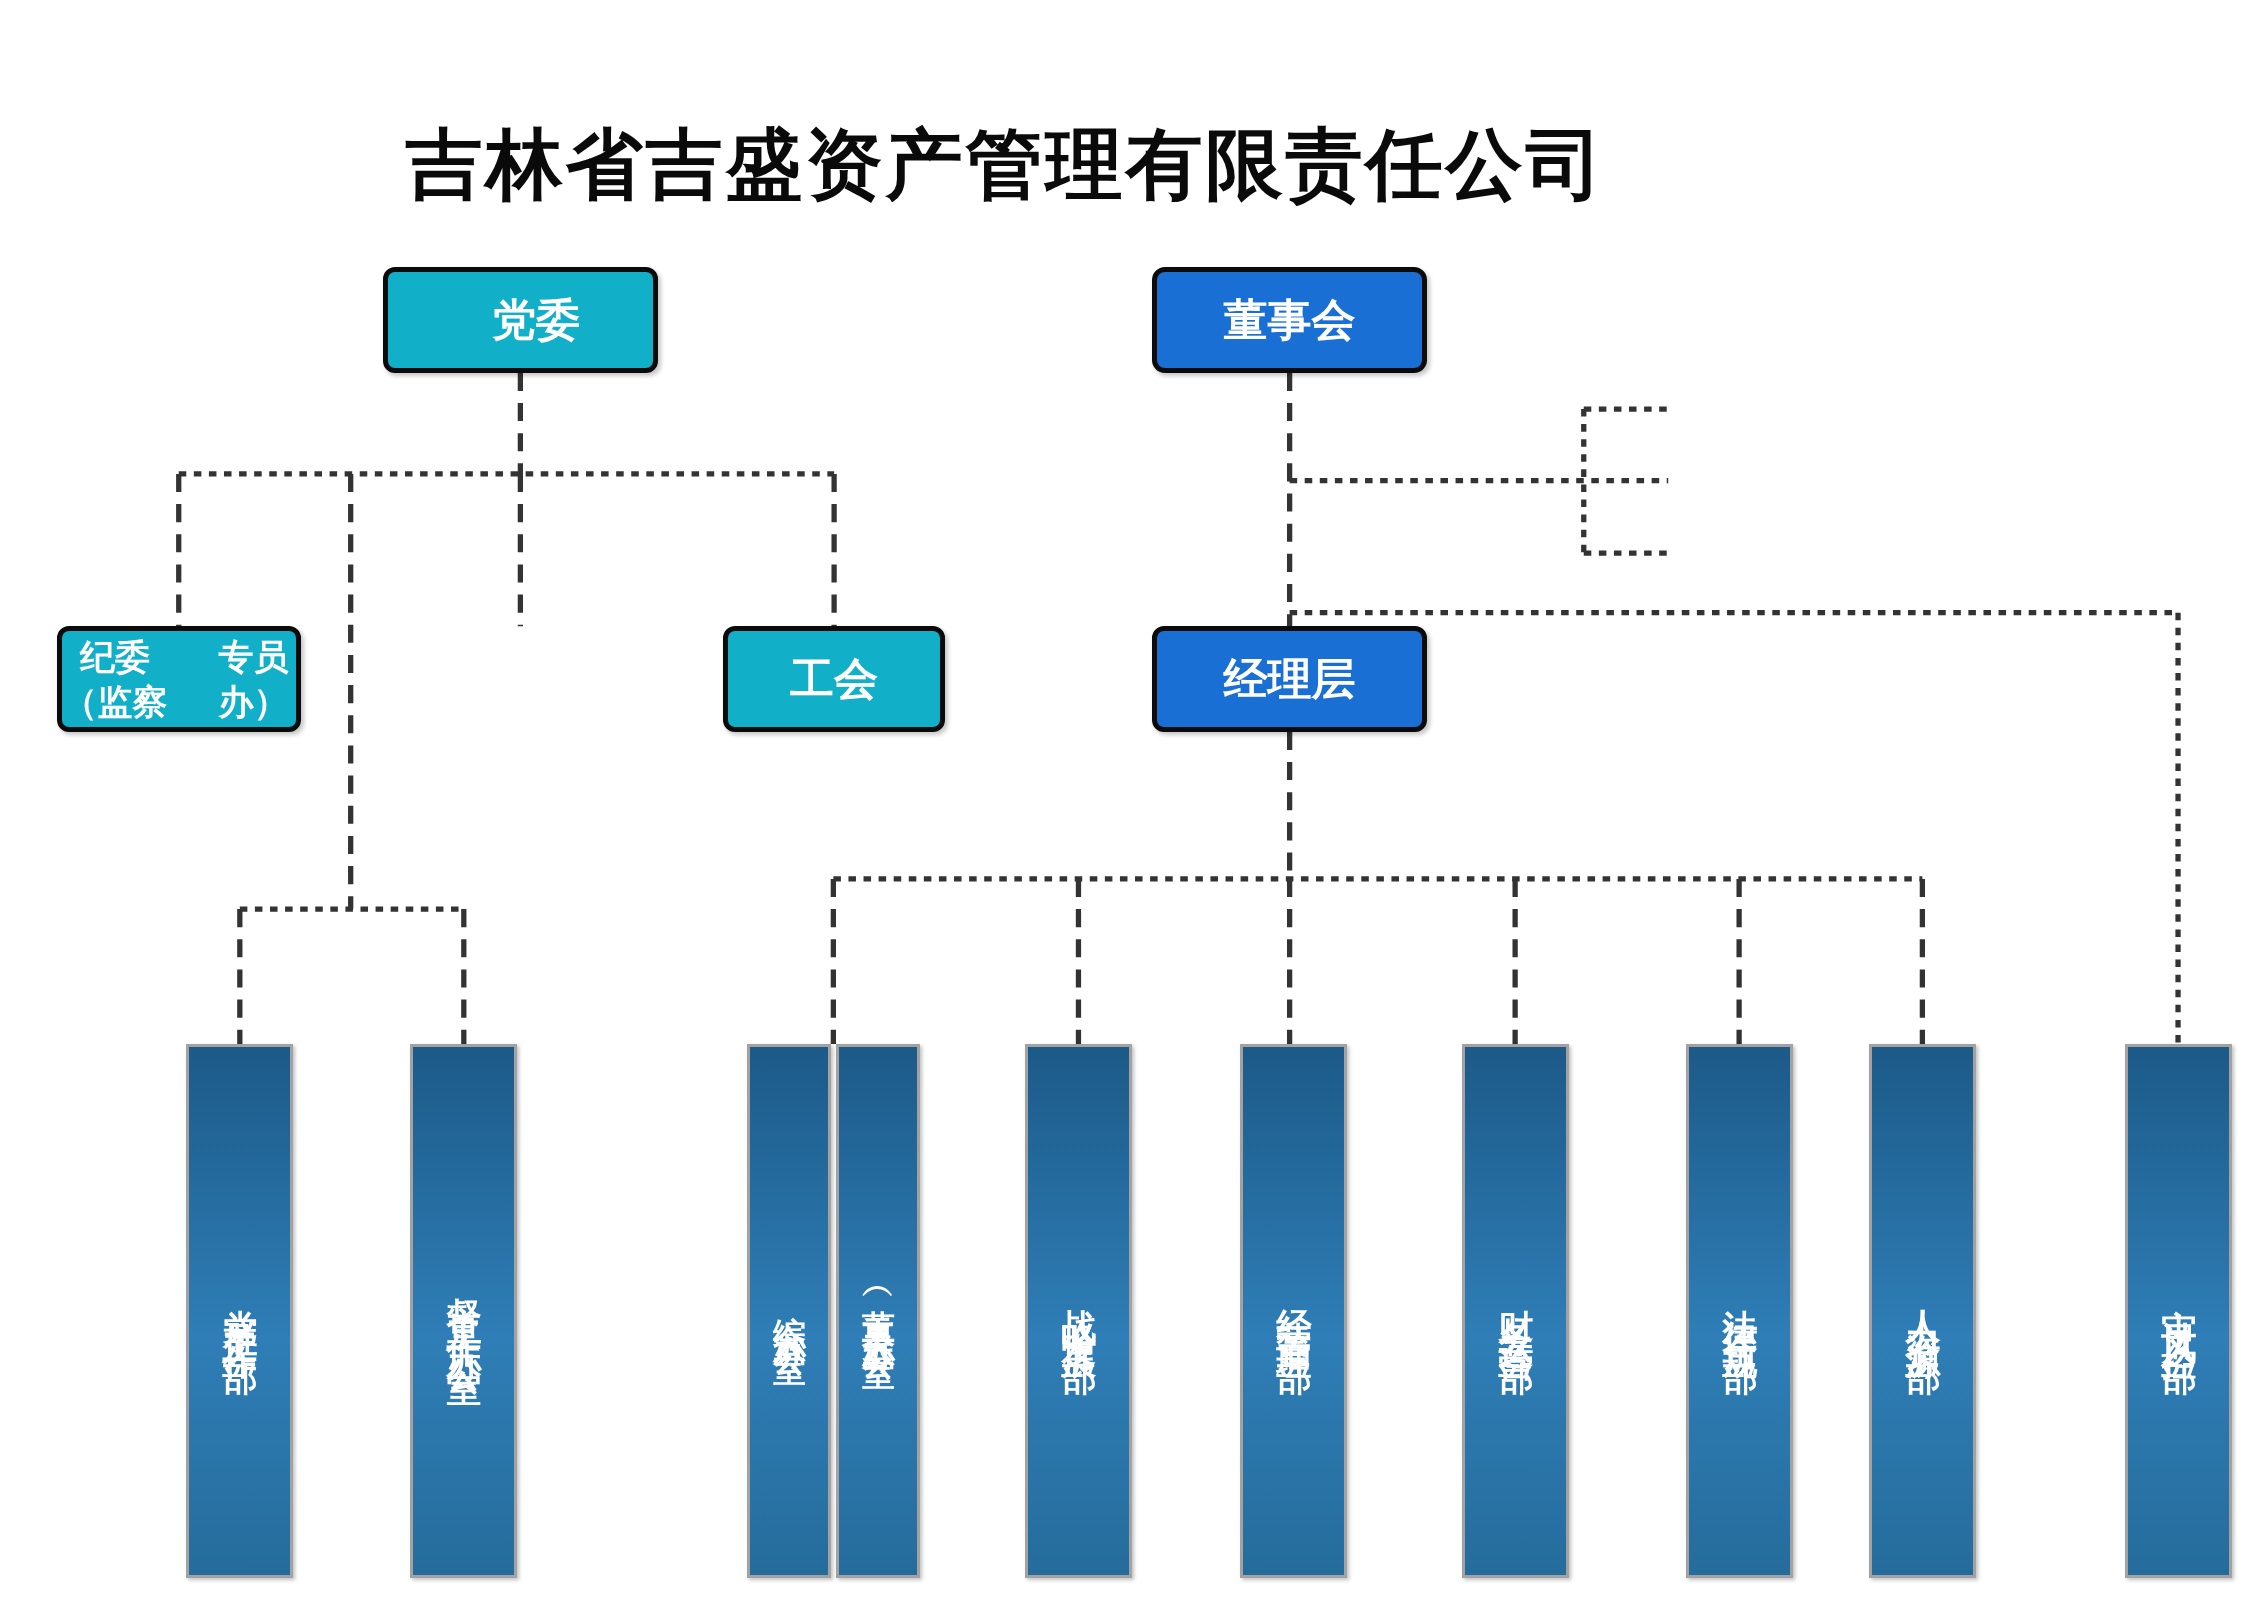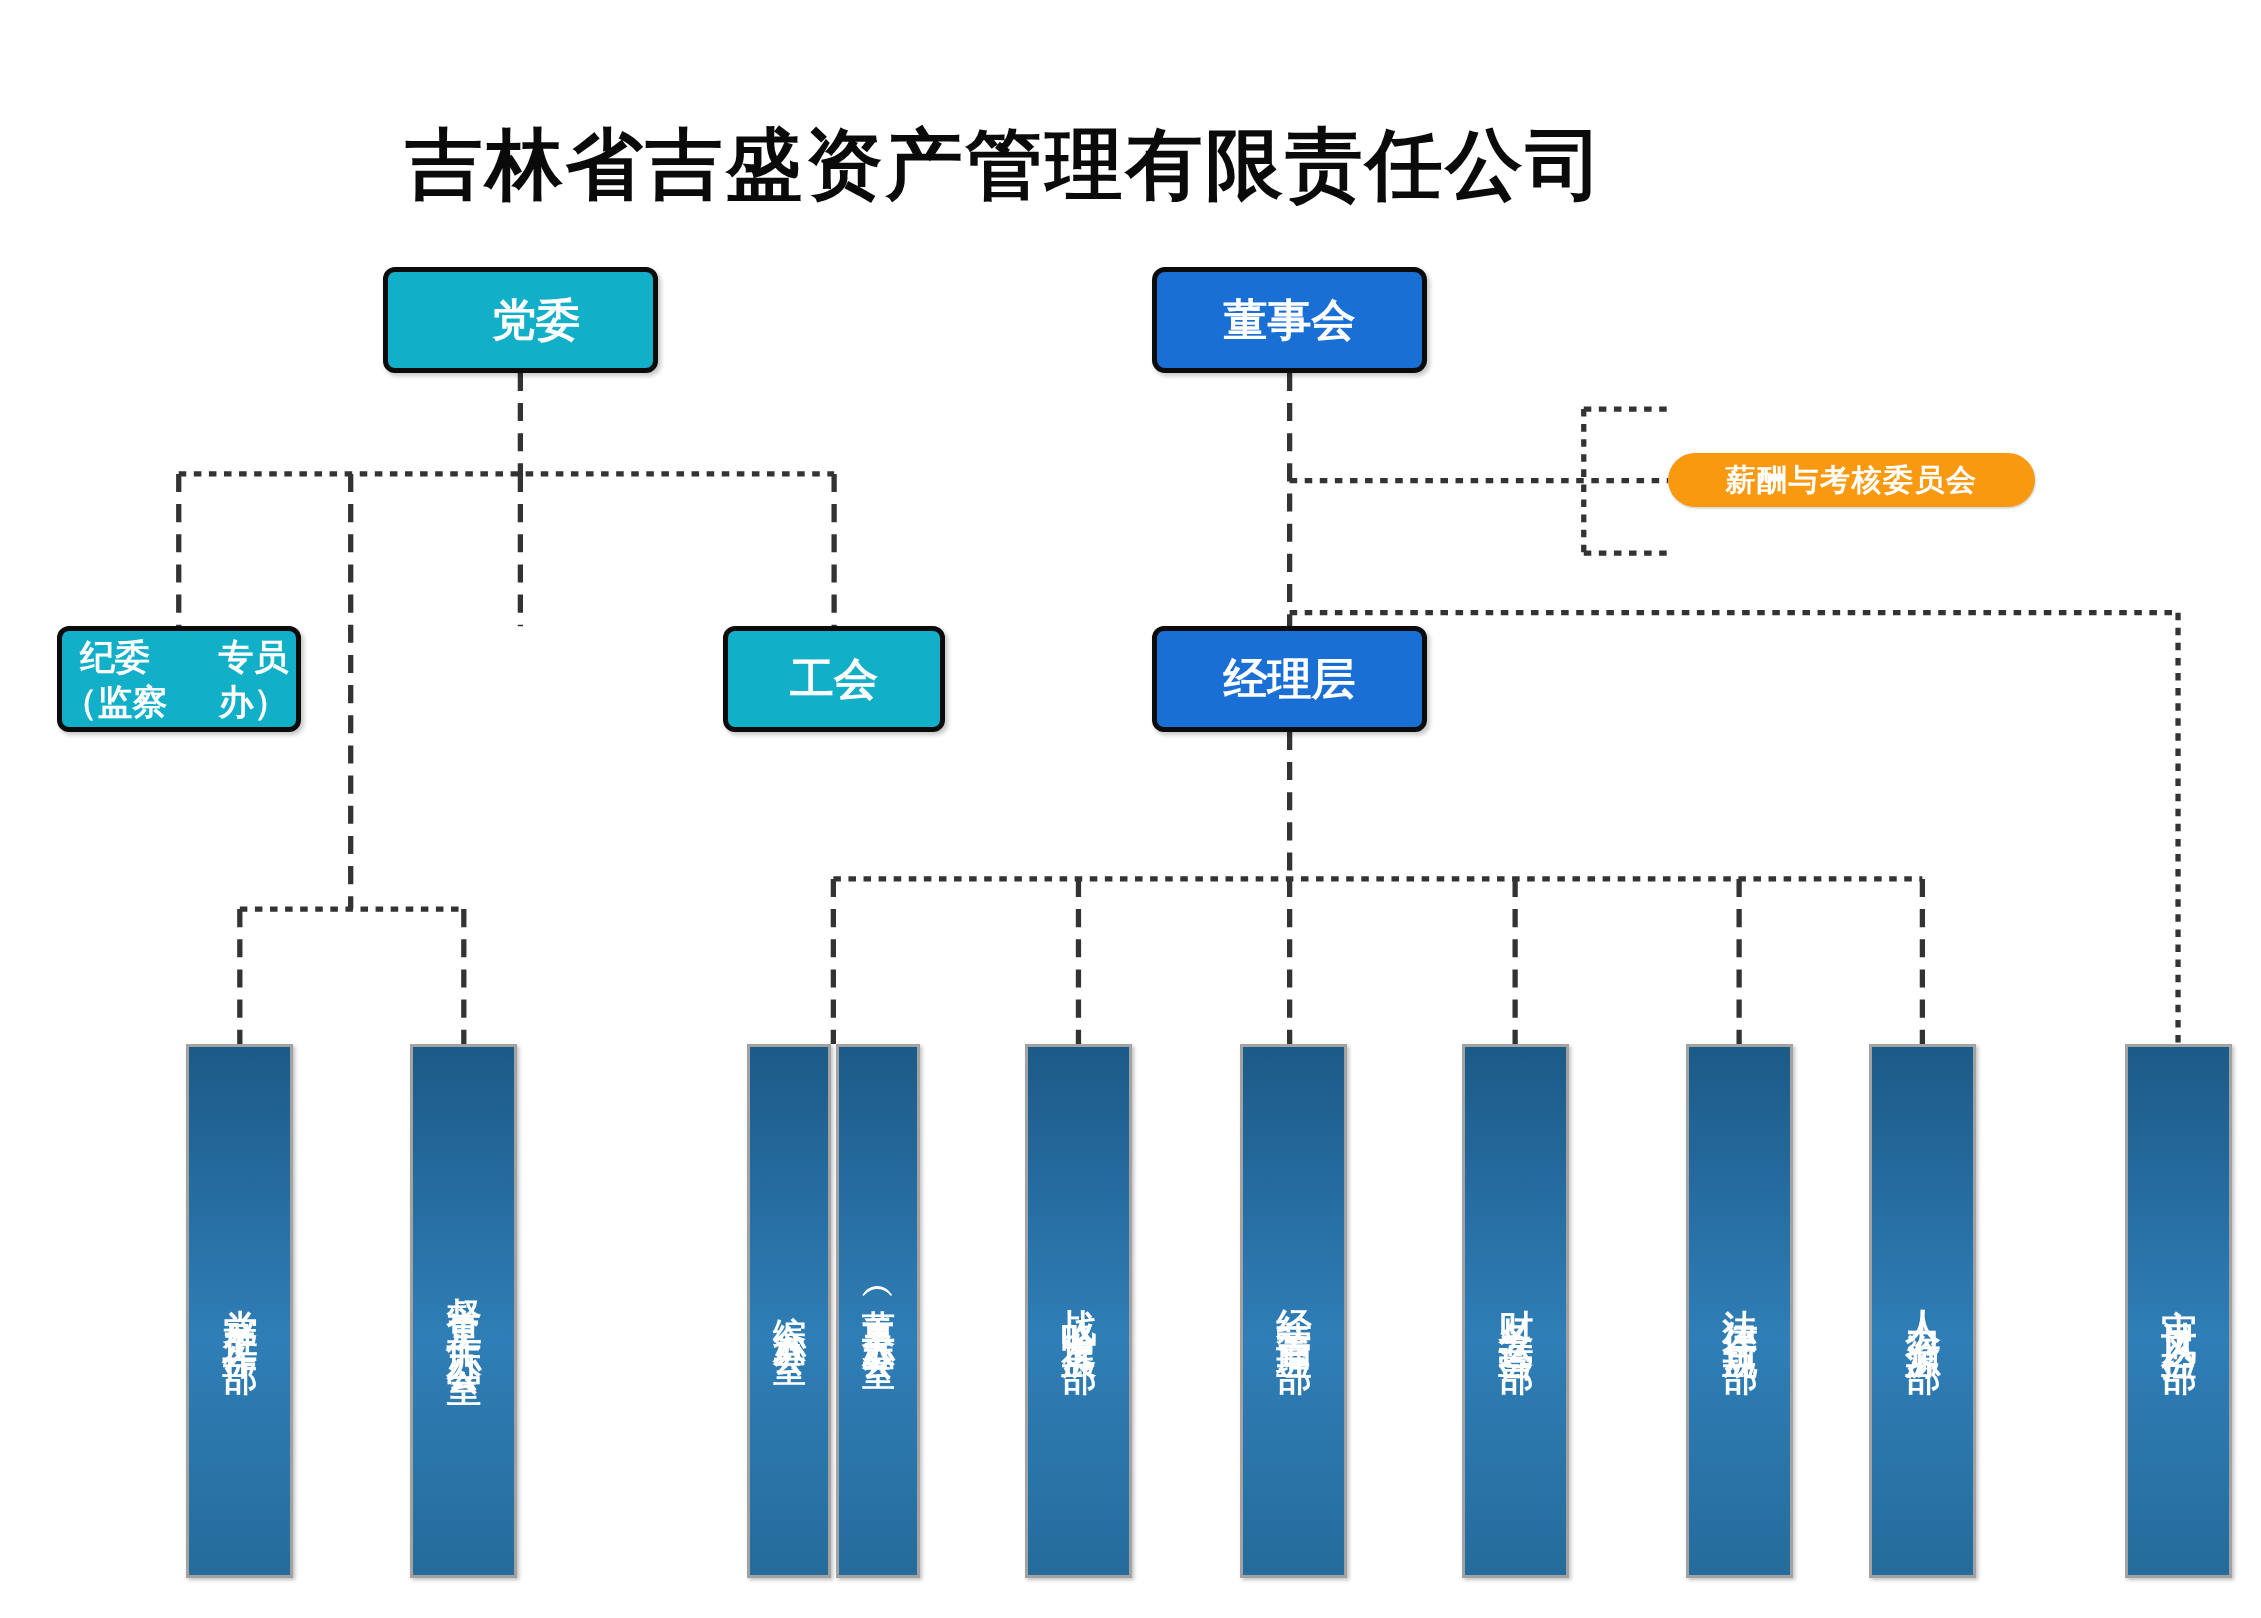--- a/index.html
+++ b/index.html
@@ -84,21 +84,20 @@
     <line class="conn dash" x1="2009" y1="1165" x2="2009" y2="1384"></line>
     <line class="conn dash" x1="2306" y1="1165" x2="2306" y2="1384"></line>
     <line class="conn dash" x1="2549" y1="1165" x2="2549" y2="1384"></line>
   </svg>
 
   <div class="title">吉林省吉盛资产管理有限责任公司</div>
 
   <div class="node cyan" style="left:383px;  top:267px; width:275px;padding-left:31px;">党委</div>
   <div class="node blue" style="left:1152px; top:267px; width:275px;border-radius:13px;">董事会</div>
 
-  <div class="pill" style="left:1668px; top:453px;">薪酬与考核委员会</div>
 
   <div class="node cyan small-text" style="left:57px; top:626px; width:244px; flex-direction:row;gap:43px;">
     <span>纪委（监察</span>
     <span>专员办）</span>
   </div>
   <div class="node blue" style="left:1152px; top:626px; width:275px;">经理层</div>
   <div class="node cyan" style="left:723px;  top:626px; width:222px;">工会</div>
 
   <div class="bar" style="left:186px;">
       <span>党群工作部</span>

